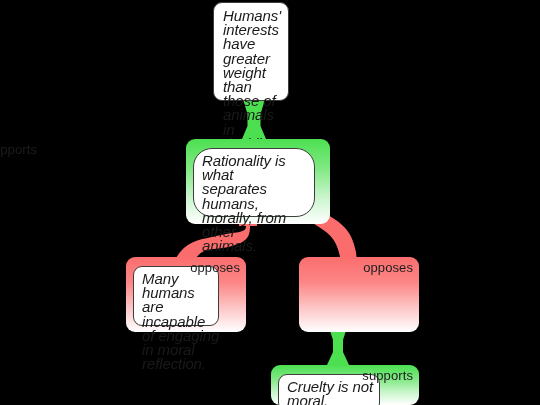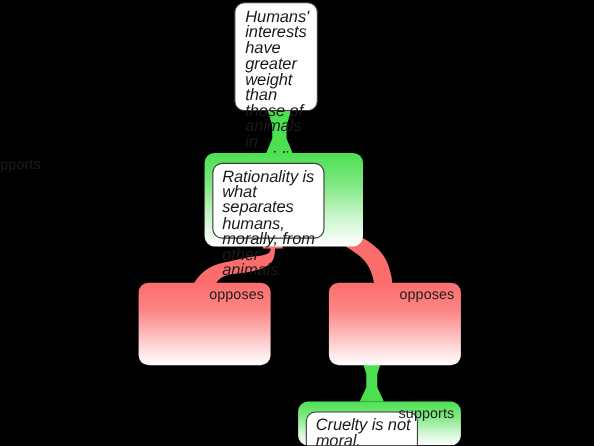--- a/index.html
+++ b/index.html
@@ -112,27 +112,30 @@
              C 338 243 333 236 319 227
              C 301 216 298 203 298 177
              L 291 177 Z" fill="#fb6d6d"></path>
   </svg>
 
   <div class="node node-root" style="left:213px; top:2px; width:76px; height:99px;">
     <div class="text" style="width:64px;">Humans' interests have greater weight than those of animals in deciding how to behave.</div>
   </div>
 
   <div class="node node-tinted tint-supports" style="left:186px; top:139px; width:144px; height:85px;">
-    <div class="body" style="left:7px; top:9px; width:102px; height:69px;">
+    <div class="body" style="left:7px; top:9px; width:122px; height:69px;border-radius:19px;">
       <div class="text" style="width:92px;">Rationality is what separates humans, morally, from other animals.</div>
     </div>
     <div class="relation" style="left:287px; top:6px; transform:translateX(-287px); left:auto; right:6px;">supports</div>
   </div>
 
   <div class="node node-tinted tint-opposes" style="left:126px; top:257px; width:120px; height:75px;">
+    <div class="body" style="left:7px; top:9px; width:86px; height:60px;">
+      <div class="text" style="width:78px;">Many humans are incapable of engaging in moral reflection.</div>
+    </div>
     <div class="relation" style="right:6px; top:6px;">opposes</div>
   </div>
 
   <div class="node node-tinted tint-opposes" style="left:299px; top:257px; width:120px; height:75px;">
     <div class="relation" style="right:6px; top:6px;">opposes</div>
   </div>
 
   <div class="node node-tinted tint-supports" style="left:271px; top:365px; width:148px; height:40px;">
     <div class="body" style="left:7px; top:9px; width:102px; height:38px;">
       <div class="text" style="width:94px;">Cruelty is not moral.</div>

